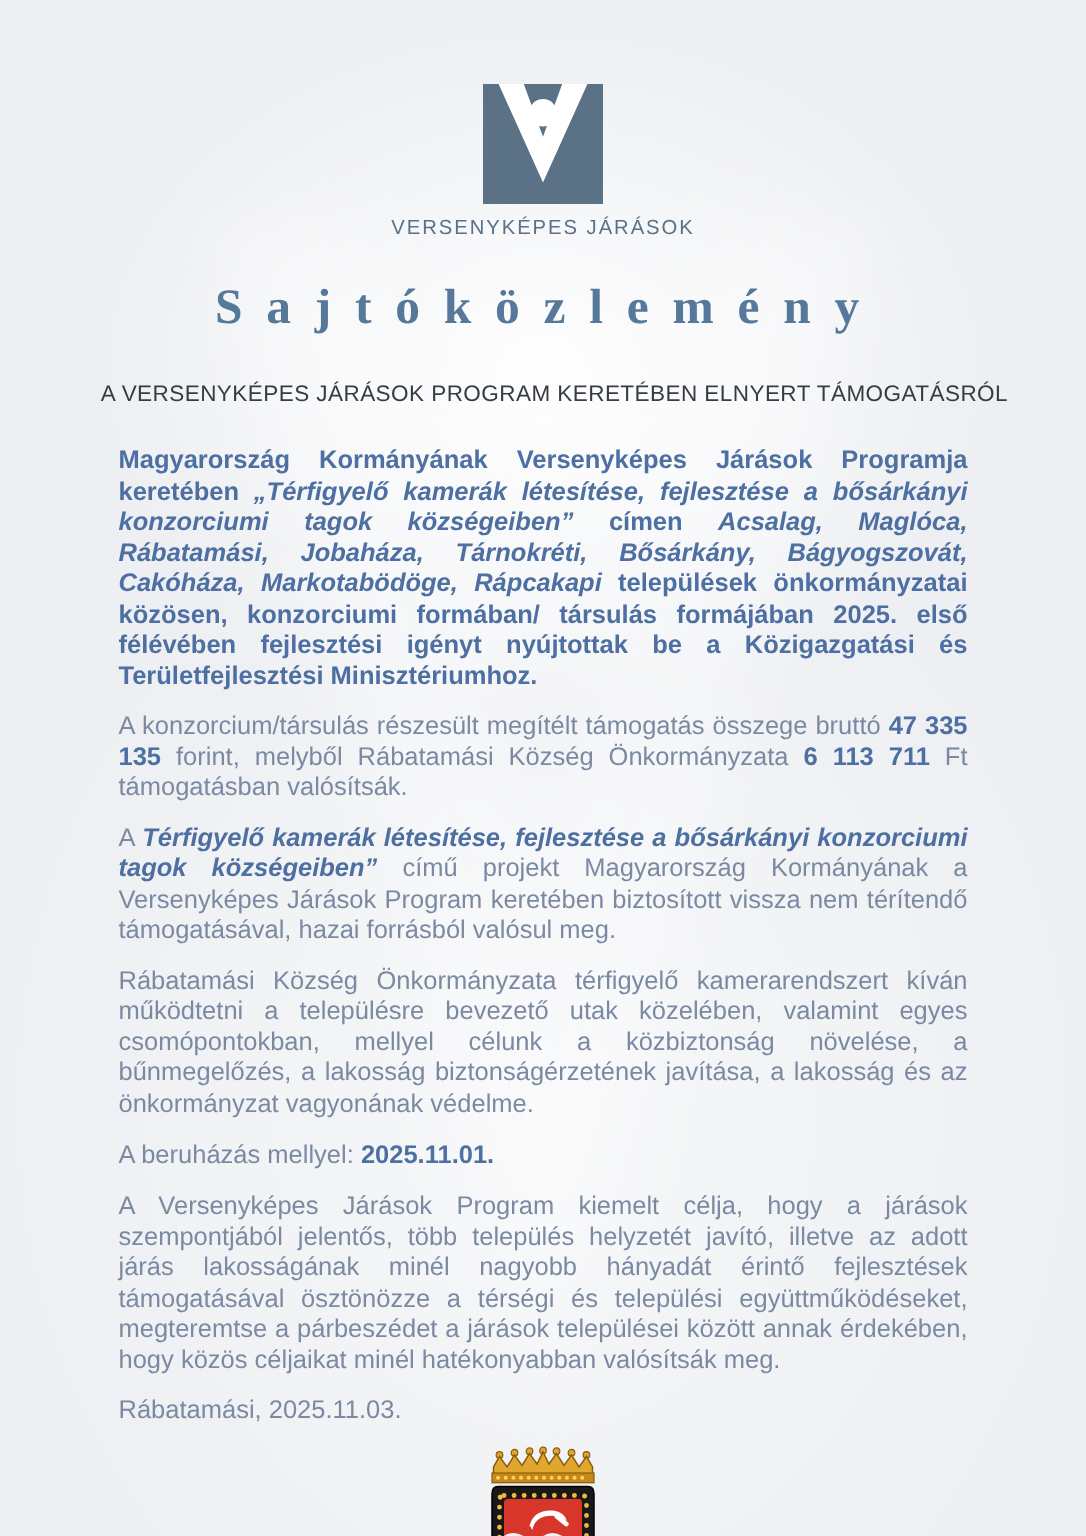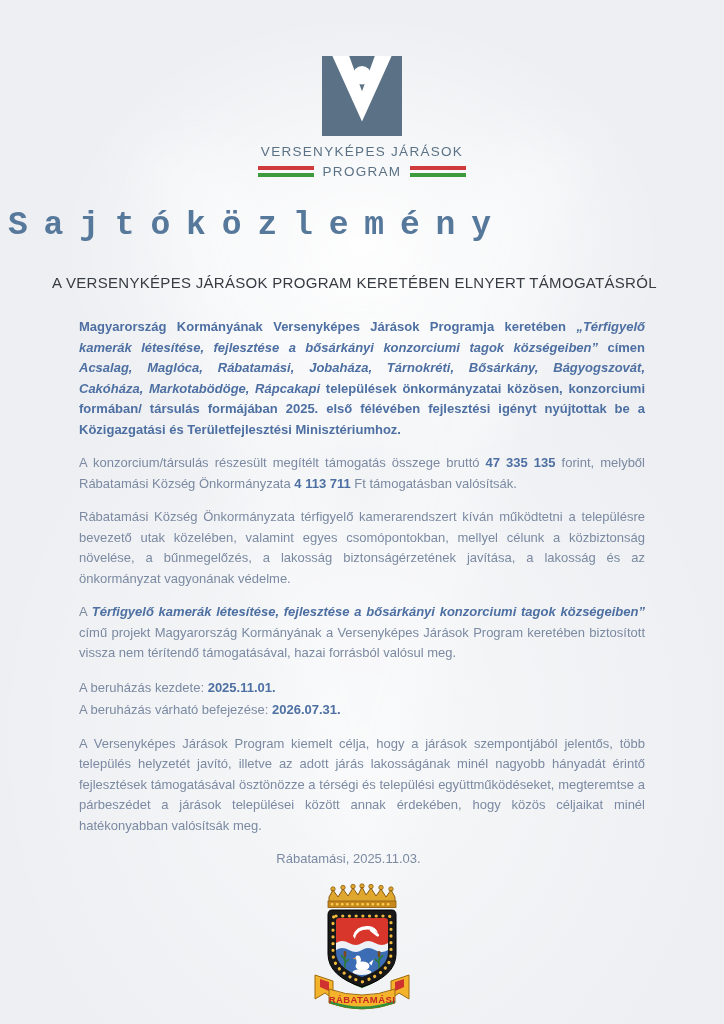--- a/index.html
+++ b/index.html
@@ -24,41 +24,41 @@
   .logo-square{width:80px;height:80px;margin:0 auto;background:#5b7286;line-height:0}
   .org1{margin-top:8px;font-size:13.5px;letter-spacing:1.3px;color:#5b7286}
   .program-row{margin-top:5px;display:flex;justify-content:center;align-items:center;gap:9px}
   .flag{display:flex;flex-direction:column;gap:3px;width:56px}
   .flag i{display:block;height:4px}
   .fr{background:#cf3a3a}
   .fg{background:#3d9b3d}
   .org2{font-size:13.5px;letter-spacing:1.3px;color:#5b7286}
 
   .title{
-    margin:28px 0 0;
-    font-family:Liberation Mono, monospace;font-size:33px;font-weight:700;
+    margin:28px 0 0;text-align:center;
+    font-family:Liberation Serif, serif;font-size:33px;font-weight:700;
     color:#56789b;letter-spacing:.48em;padding-left:.24em;
   }
   .subtitle{
-    margin:30px auto 0;text-align:left;font-size:15px;font-weight:400;
+    margin:30px auto 0;text-align:right;font-size:15px;font-weight:400;
     color:#373c43;letter-spacing:.3px;max-width:620px;
   }
 
   .content{
     width:566px;margin:26px auto 0;
-    font-size:13px;line-height:20.5px;color:#7b8aa2;text-align:justify;
+    font-size:17px;line-height:20.5px;color:#7b8aa2;text-align:justify;
   }
   .content p{margin:0 0 13px}
   .p-intro{color:#4d6fa2;font-weight:700}
   .ital{font-style:italic}
   .em{color:#4d6fa2;font-weight:700}
   .emi{color:#4d6fa2;font-weight:700;font-style:italic}
   .dates-block{margin:0 0 13px}
   .dates-block p{margin:0;line-height:22px;text-align:left}
-  .signoff{text-align:center;padding-right:27px;margin:6px 0 0;color:#7b8aa2}
+  .signoff{text-align:left;padding-right:27px;margin:6px 0 0;color:#7b8aa2}
 
   .crest-wrap{text-align:center;margin-top:12px;line-height:0}
 </style>
 </head>
 <body>
 
 <div class="bg-glow"></div>
 <svg class="bg-watermark" width="560" height="840" viewBox="0 0 560 840">
   <path d="M60,0 L280,800 L500,0 H402 L280,420 L158,0 Z" fill="#ffffff"></path>
   <circle cx="280" cy="205" r="92" fill="#ffffff"></circle>
@@ -68,49 +68,37 @@
 
   <header class="masthead">
     <div class="logo-square">
       <svg width="80" height="80" viewBox="0 0 100 100">
         <rect x="0" y="0" width="100" height="100" fill="#5b7286"></rect>
         <path d="M13,0 L50,82 L87,0 H66 L50,44 L34,0 Z" fill="#ffffff"></path>
         <circle cx="50" cy="24" r="11.5" fill="#ffffff"></circle>
       </svg>
     </div>
     <div class="org1">VERSENYKÉPES JÁRÁSOK</div>
-    <div class="program-row">
-      <span class="flag">
-          <i class="fr"></i>
-          <i class="fg"></i>
-        </span>
-      <span class="org2">PROGRAM</span>
-      <span class="flag">
-          <i class="fr"></i>
-          <i class="fg"></i>
-        </span>
-    </div>
   </header>
 
   <h1 class="title">Sajtóközlemény</h1>
   <h2 class="subtitle">A VERSENYKÉPES JÁRÁSOK PROGRAM KERETÉBEN ELNYERT TÁMOGATÁSRÓL</h2>
 
   <main class="content">
 
     <p class="p-intro"><span>Magyarország Kormányának Versenyképes Járások Programja keretében </span><span class="ital">„Térfigyelő kamerák létesítése, fejlesztése a bősárkányi konzorciumi tagok községeiben”</span><span> címen </span><span class="ital">Acsalag, Maglóca, Rábatamási, Jobaháza, Tárnokréti, Bősárkány, Bágyogszovát, Cakóháza, Markotabödöge, Rápcakapi</span><span> települések önkormányzatai közösen, konzorciumi formában/ társulás formájában 2025. első félévében fejlesztési igényt nyújtottak be a Közigazgatási és Területfejlesztési Minisztériumhoz.</span></p>
 
-    <p><span>A konzorcium/társulás részesült megítélt támogatás összege bruttó </span><span class="em">47 335 135</span><span> forint, melyből Rábatamási Község Önkormányzata </span><span class="em">4 113 711</span><span> Ft támogatásban valósítsák.</span></p>
+    <p><span>A konzorcium/társulás részesült megítélt támogatás összege bruttó </span><span class="em">47 335 135</span><span> forint, melyből Rábatamási Község Önkormányzata </span><span class="em">6 113 711</span><span> Ft támogatásban valósítsák.</span></p>
+
+    <p><span>A </span><span class="emi">Térfigyelő kamerák létesítése, fejlesztése a bősárkányi konzorciumi tagok községeiben”</span><span> című projekt Magyarország Kormányának a Versenyképes Járások Program keretében biztosított vissza nem térítendő támogatásával, hazai forrásból valósul meg.</span></p>
 
     <p>Rábatamási Község Önkormányzata térfigyelő kamerarendszert kíván működtetni a településre bevezető utak közelében, valamint egyes csomópontokban, mellyel célunk a közbiztonság növelése, a bűnmegelőzés, a lakosság biztonságérzetének javítása, a lakosság és az önkormányzat vagyonának védelme.</p>
 
-    <p><span>A </span><span class="emi">Térfigyelő kamerák létesítése, fejlesztése a bősárkányi konzorciumi tagok községeiben”</span><span> című projekt Magyarország Kormányának a Versenyképes Járások Program keretében biztosított vissza nem térítendő támogatásával, hazai forrásból valósul meg.</span></p>
-
     <div class="dates-block">
-      <p><span>A beruházás kezdete: </span><span class="em">2025.11.01.</span></p>
-      <p><span>A beruházás várható befejezése: </span><span class="em">2026.07.31.</span></p>
+      <p><span>A beruházás mellyel: </span><span class="em">2025.11.01.</span></p>
     </div>
 
     <p>A Versenyképes Járások Program kiemelt célja, hogy a járások szempontjából jelentős, több település helyzetét javító, illetve az adott járás lakosságának minél nagyobb hányadát érintő fejlesztések támogatásával ösztönözze a térségi és települési együttműködéseket, megteremtse a párbeszédet a járások települései között annak érdekében, hogy közös céljaikat minél hatékonyabban valósítsák meg.</p>
 
     <p class="signoff">Rábatamási, 2025.11.03.</p>
   </main>
 
   <div class="crest-wrap">
     <svg width="150" height="134" viewBox="0 0 150 134">
 

